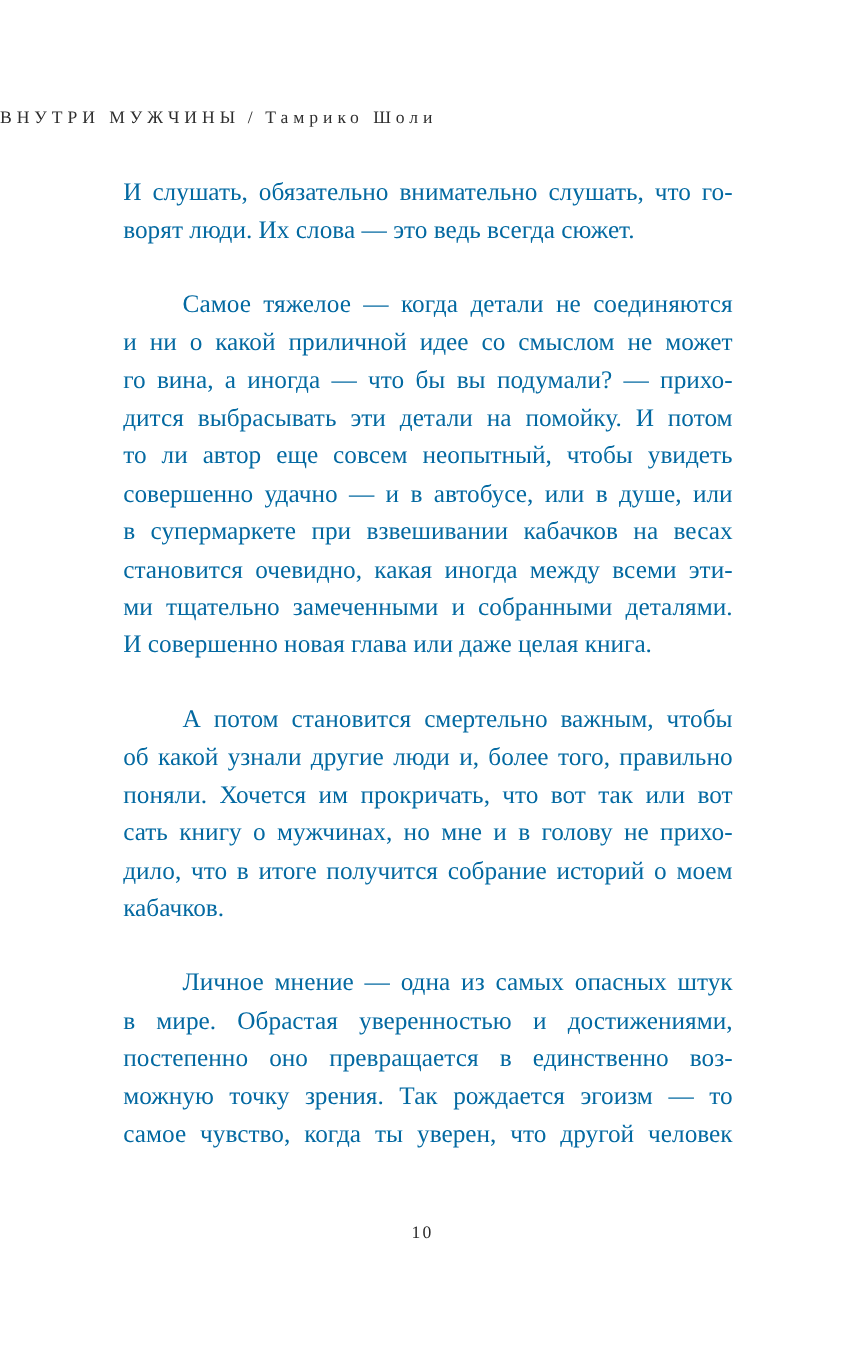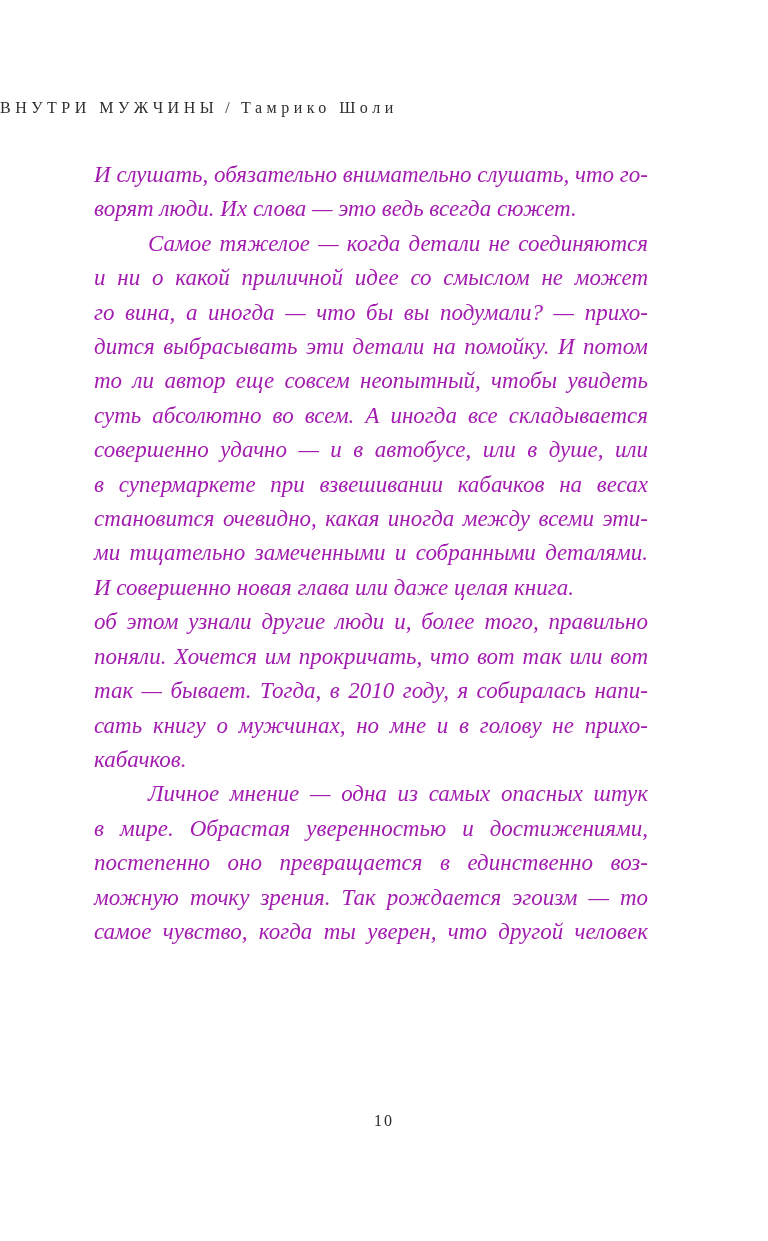--- a/index.html
+++ b/index.html
@@ -31,37 +31,37 @@
   .running-head .book-title {
     text-transform: uppercase;
   }
   .running-head .sep {
     margin: 0 7px;
     color: #2e2e2e;
   }
   .body-text {
     position: absolute;
     top: 158px;
-    left: 94px;
+    left: 112px;
     width: 554px;
     font-size: 23px;
     line-height: 34.4px;
-    color: #a21caf;
-    font-style: italic;
+    color: #0369a1;
   }
   .line {
     text-align: justify;
     text-align-last: justify;
   }
   .line.para-end {
     text-align: center;
     text-align-last: left;
   }
   .line.indent {
     padding-left: 54px;
+    margin-top: 33px;
   }
   .page-number {
     position: absolute;
     top: 1112px;
     left: 0;
     width: 100%;
     text-align: center;
     font-size: 16px;
     letter-spacing: 2px;
     color: #2a2a2a;
@@ -78,30 +78,30 @@
   </div>
 
   <div class="body-text">
     <div class="line">И слушать, обязательно внимательно слушать, что го-</div>
     <div class="line para-end">ворят люди. Их слова — это ведь всегда сюжет.</div>
     <div class="line indent">Самое тяжелое — когда детали не соединяются</div>
     <div class="line">и ни о какой приличной идее со смыслом не может</div>
     <div class="line">го вина, а иногда — что бы вы подумали? — прихо-</div>
     <div class="line">дится выбрасывать эти детали на помойку. И потом</div>
     <div class="line">то ли автор еще совсем неопытный, чтобы увидеть</div>
-    <div class="line">суть абсолютно во всем. А иногда все складывается</div>
     <div class="line">совершенно удачно — и в автобусе, или в душе, или</div>
     <div class="line">в супермаркете при взвешивании кабачков на весах</div>
     <div class="line">становится очевидно, какая иногда между всеми эти-</div>
     <div class="line">ми тщательно замеченными и собранными деталями.</div>
     <div class="line para-end">И совершенно новая глава или даже целая книга.</div>
-    <div class="line">об этом узнали другие люди и, более того, правильно</div>
+    <div class="line indent">А потом становится смертельно важным, чтобы</div>
+    <div class="line">об какой узнали другие люди и, более того, правильно</div>
     <div class="line">поняли. Хочется им прокричать, что вот так или вот</div>
-    <div class="line">так — бывает. Тогда, в 2010 году, я собиралась напи-</div>
     <div class="line">сать книгу о мужчинах, но мне и в голову не прихо-</div>
+    <div class="line">дило, что в итоге получится собрание историй о моем</div>
     <div class="line para-end">кабачков.</div>
     <div class="line indent">Личное мнение — одна из самых опасных штук</div>
     <div class="line">в мире. Обрастая уверенностью и достижениями,</div>
     <div class="line">постепенно оно превращается в единственно воз-</div>
     <div class="line">можную точку зрения. Так рождается эгоизм — то</div>
     <div class="line">самое чувство, когда ты уверен, что другой человек</div>
   </div>
 
   <div class="page-number">10</div>
 

